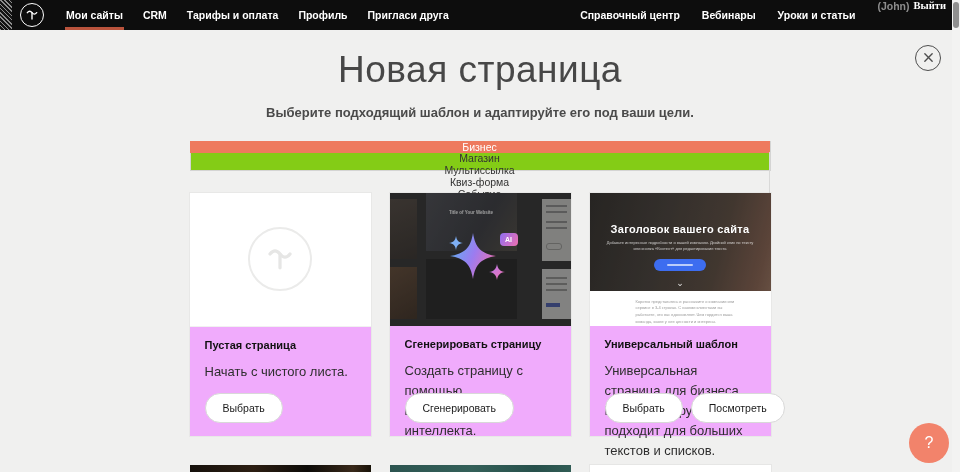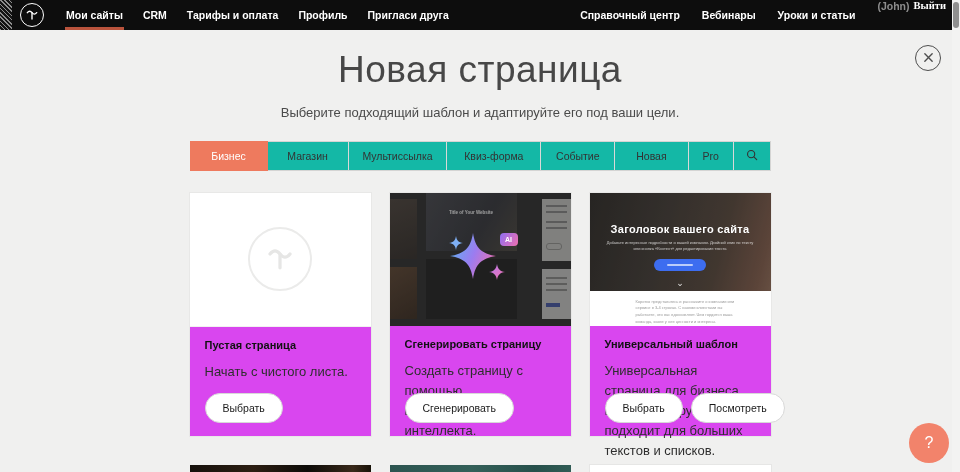--- a/index.html
+++ b/index.html
@@ -47,42 +47,42 @@
   .close-btn {
     position: absolute; left: 915px; top: 45px; width: 26px; height: 26px;
     border: 1.5px solid #4e4e4e; border-radius: 50%; background: transparent;
     display: flex; align-items: center; justify-content: center; cursor: pointer; z-index: 20;
   }
   .page-title {
     margin: 0; padding-top: 50px; text-align: center;
     font-size: 37px; font-weight: 300; color: #474747; letter-spacing: 0.5px; line-height: 1.1;
   }
   .page-subtitle {
-    margin-top: 14px; text-align: center; font-size: 13px; color: #4a4a4a;
+    margin-top: 14px; text-align: center; font-size: 13px; color: #4a4a4a; font-weight: bold;
   }
 
   
   .tabs {
     width: 581px; margin: 21px auto 0; display: flex; height: 30px;
-    background: #14b8a6; border: 1px solid #d4d4d3; box-sizing: border-box;
+    background: #84cc16; border: 1px solid #d4d4d3; box-sizing: border-box; flex-direction: column;
   }
   .tab {
     display: flex; align-items: center; justify-content: center;
     font-size: 10.5px; color: #333; cursor: pointer; border-right: 1px solid #d9d9d8;
     box-sizing: border-box; white-space: nowrap;
   }
   .tab:last-child { border-right: none; }
   .tab.active { background: #ee7a5e; color: #fff; margin: -1px 0 -1px -1px; border-right: none; }
 
   
   .cards {
     width: 581px; margin: 22px auto 0; display: flex; gap: 19px;
   }
   .card {
-    width: 181px; height: 243px; background: #d946ef; position: relative;
+    width: 181px; height: 243px; background: #f0abfc; position: relative;
     box-shadow: 0 0 0 1px rgba(0,0,0,0.03); flex: 0 0 auto;
   }
   .card-img { width: 181px; height: 133px; position: relative; overflow: hidden; }
   .card-body { padding: 12px 15px 0; }
   .card-title { font-size: 11px; font-weight: bold; color: #111; margin-bottom: 11px; }
   .card-desc { font-size: 13px; color: #2e2e2e; line-height: 1.55; }
   .card-actions { position: absolute; left: 15px; bottom: 13px; display: flex; gap: 8px; }
   .pill-btn {
     background: #fff; border: 1px solid #d8d8d8; border-radius: 17px;
     padding: 8px 17px; font-size: 10.5px; color: #1a1a1a; cursor: pointer;

